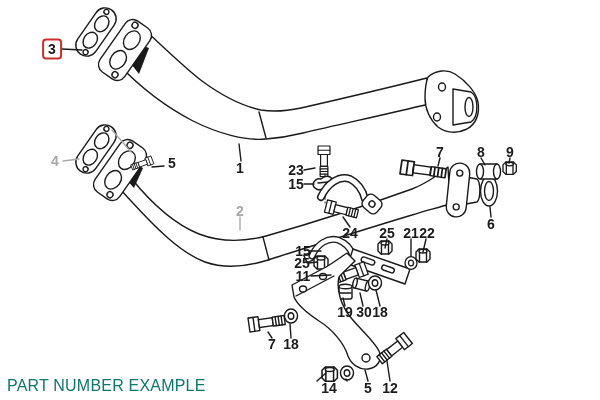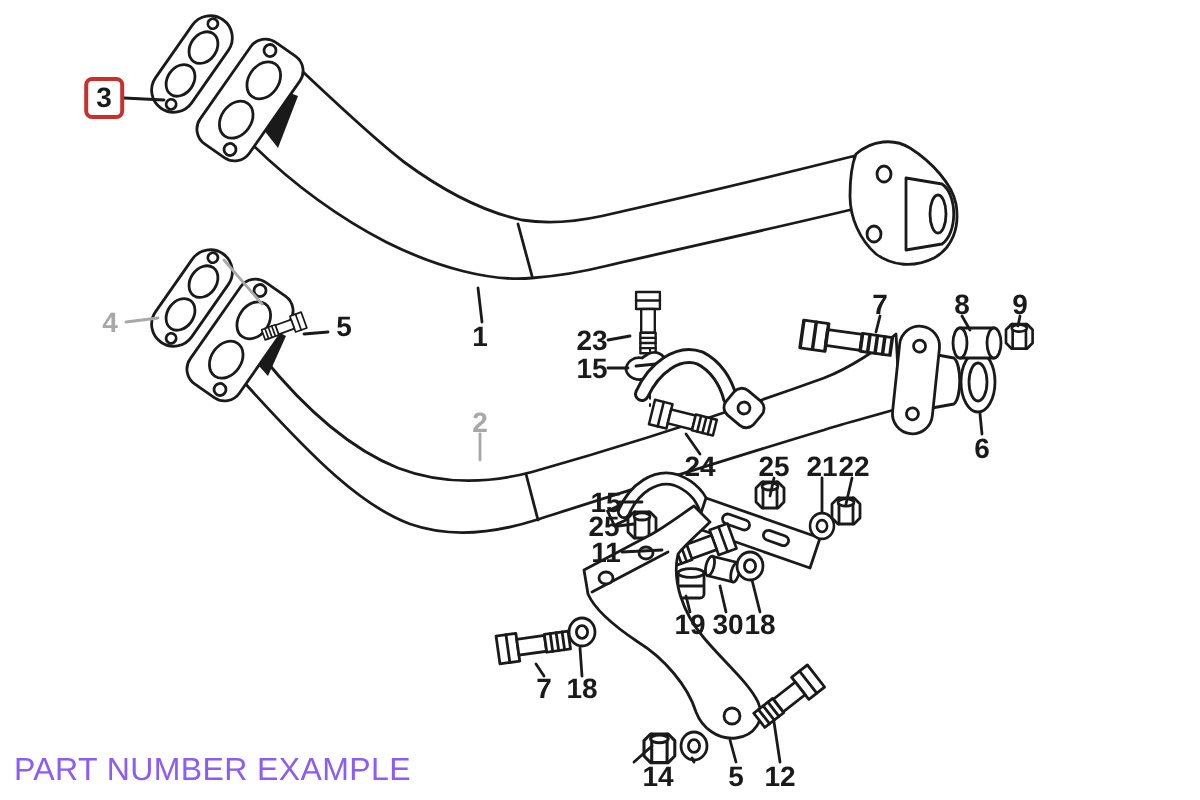--- a/index.html
+++ b/index.html
@@ -16,21 +16,21 @@
   .art .band{stroke-width:8;}
   .art .bandw{stroke:#fff;stroke-width:5;}
   .art .band15{stroke-width:7;}
   .art .bandw15{stroke:#fff;stroke-width:4.2;}
   .callout{position:absolute;transform:translate(-50%,-50%);font-size:14px;font-weight:bold;
            color:#1a1a1a;line-height:1;white-space:nowrap;}
   .callout.dimmed{color:#a8a8a8;}
   .callout.highlighted{border:2px solid #c9302c;border-radius:4px;padding:1px 4px 2px 4px;
            background:#fff;color:#1a1a1a;}
   #caption{position:absolute;left:7px;top:377px;font-size:16px;font-weight:500;
-           letter-spacing:.2px;color:#8b5cf6;text-align:right;}
+           letter-spacing:.2px;color:#0f766e;text-align:right;}
 </style>
 </head>
 <body>
 
 <div id="stage">
 
   <svg id="line-art" class="art" width="600" height="400" viewBox="0 0 600 400">
 
     <defs>
       <g id="bolt">

